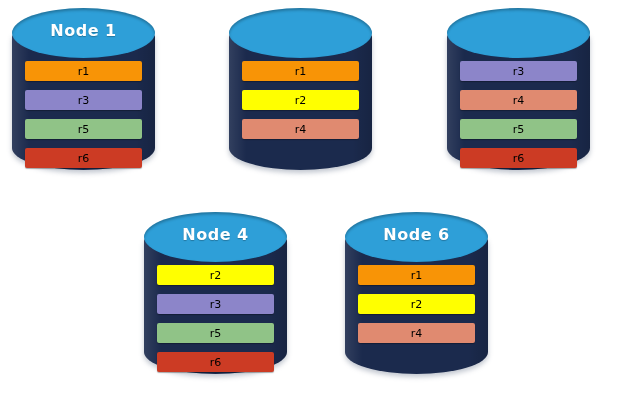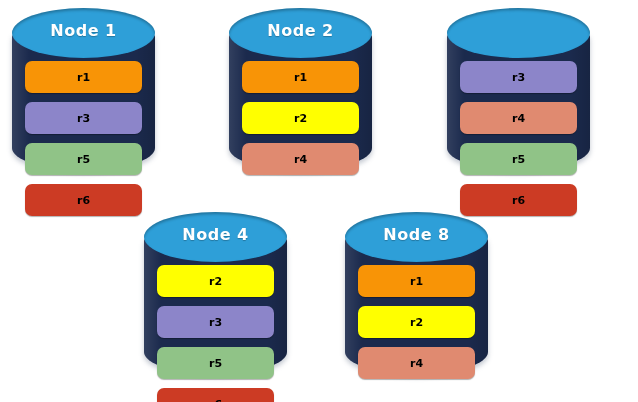--- a/index.html
+++ b/index.html
@@ -89,28 +89,28 @@
   
   .records {
     position: absolute;
     left: 13px;
     top: 56px;
     width: 117px;
     z-index: 5;
   }
 
   .record {
-    height: 32px;
+    height: 20px;
     margin-bottom: 9px;
-    border-radius: 7px;
+    border-radius: 2px;
     display: flex;
     align-items: center;
     justify-content: center;
     font-size: 11px;
-    font-weight: bold;
+    font-weight: normal;
     color: #000000;
     line-height: 1;
     box-shadow: 0 1px 1px rgba(0,0,0,0.30);
   }
   .record:last-child { margin-bottom: 0; }
 </style>
 </head>
 <body>
 
 <div id="canvas">
@@ -121,21 +121,20 @@
       <div class="records">
         <div class="record" style="background: rgb(248, 148, 6);">r1</div>
         <div class="record" style="background: rgb(140, 133, 201);">r3</div>
         <div class="record" style="background: rgb(144, 195, 135);">r5</div>
         <div class="record" style="background: rgb(204, 59, 36);">r6</div>
       </div>
     </div>
     <div class="node" style="left: 229px; top: 5px;">
       <div class="node-body"></div>
       <div class="node-top"></div>
-      <div class="node-title">Node  2</div>
       <div class="records">
         <div class="record" style="background: rgb(248, 148, 6);">r1</div>
         <div class="record" style="background: rgb(255, 255, 0);">r2</div>
         <div class="record" style="background: rgb(224, 138, 112);">r4</div>
       </div>
     </div>
     <div class="node" style="left: 447px; top: 5px;">
       <div class="node-body"></div>
       <div class="node-top"></div>
       <div class="records">
@@ -152,20 +151,20 @@
       <div class="records">
         <div class="record" style="background: rgb(255, 255, 0);">r2</div>
         <div class="record" style="background: rgb(140, 133, 201);">r3</div>
         <div class="record" style="background: rgb(144, 195, 135);">r5</div>
         <div class="record" style="background: rgb(204, 59, 36);">r6</div>
       </div>
     </div>
     <div class="node" style="left: 345px; top: 209px;">
       <div class="node-body"></div>
       <div class="node-top"></div>
-      <div class="node-title">Node  8</div>
+      <div class="node-title">Node  6</div>
       <div class="records">
         <div class="record" style="background: rgb(248, 148, 6);">r1</div>
         <div class="record" style="background: rgb(255, 255, 0);">r2</div>
         <div class="record" style="background: rgb(224, 138, 112);">r4</div>
       </div>
     </div>
   </div>
 
 </body></html>

